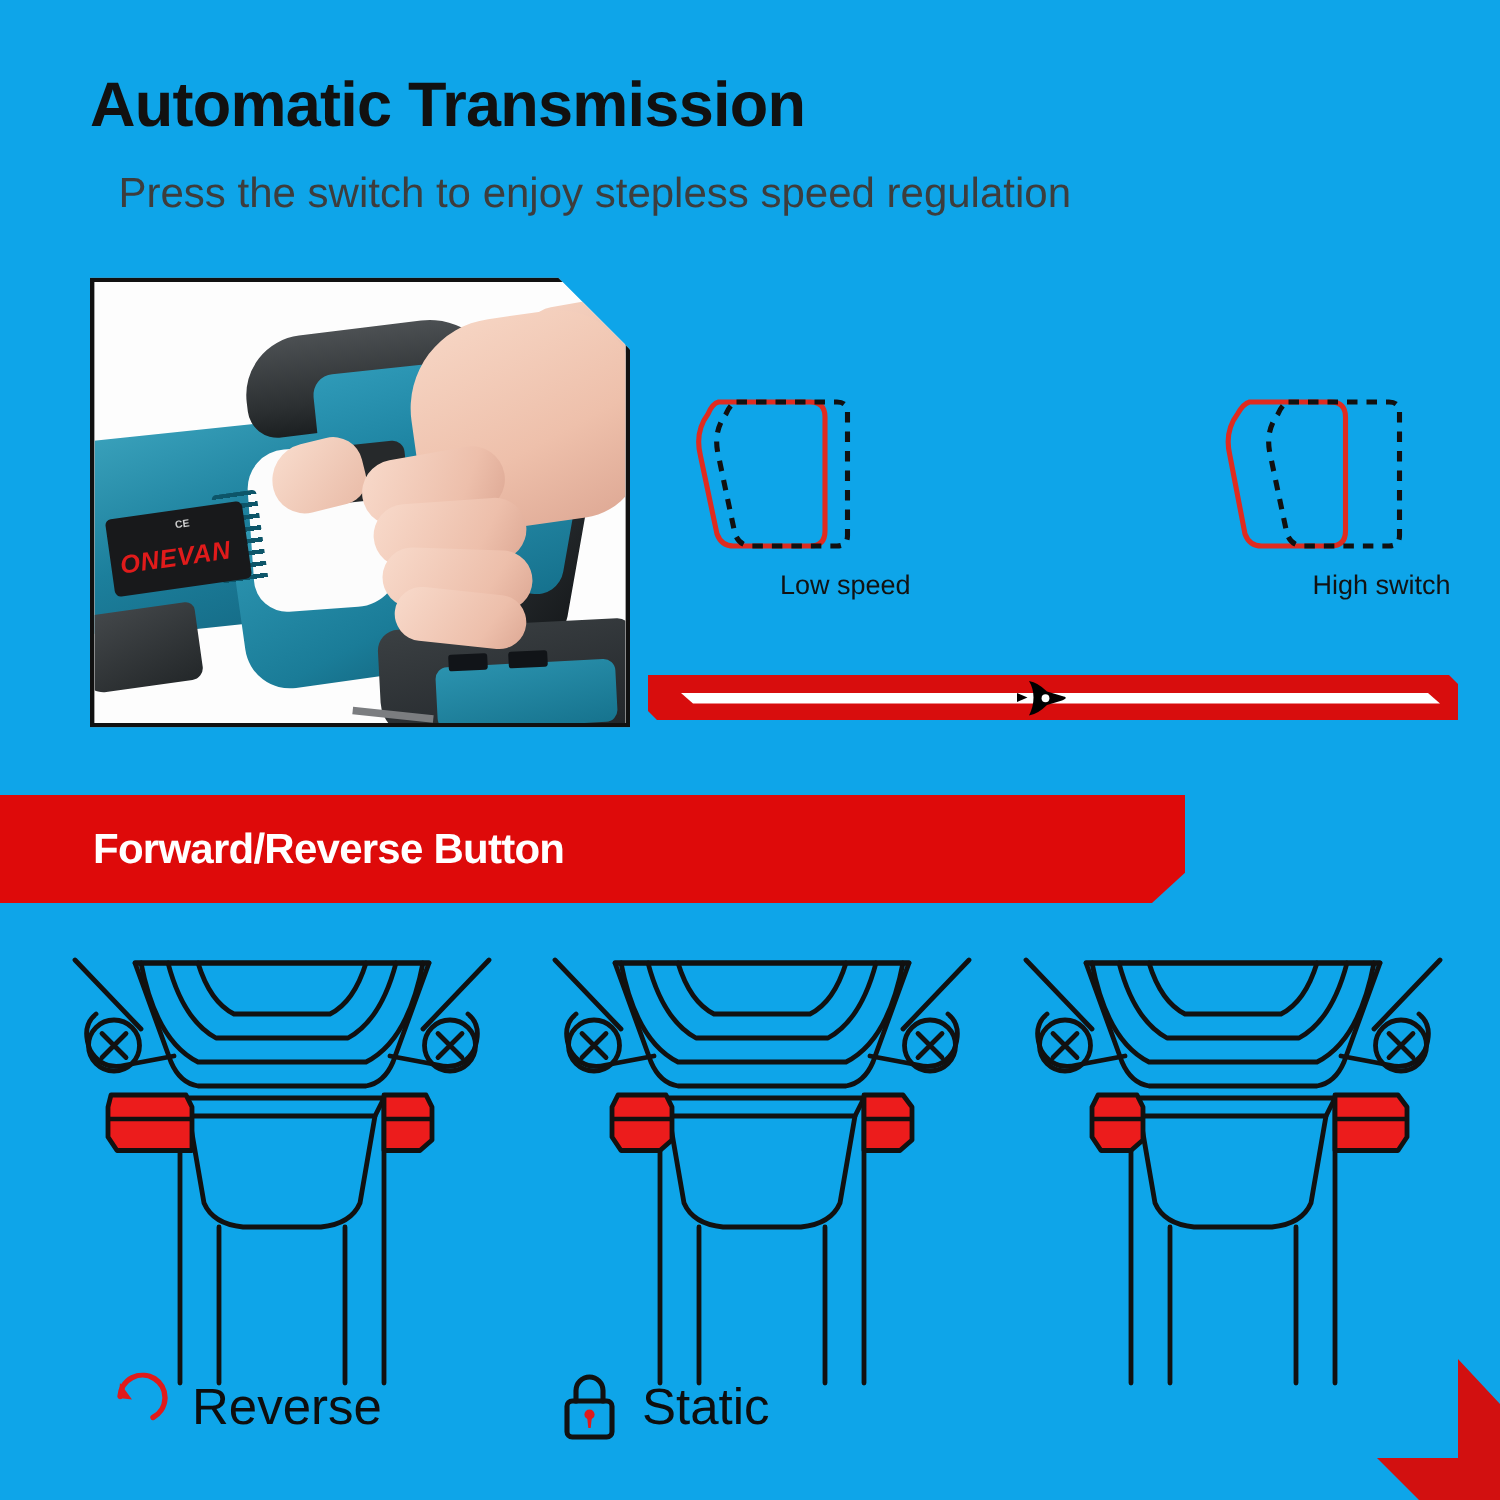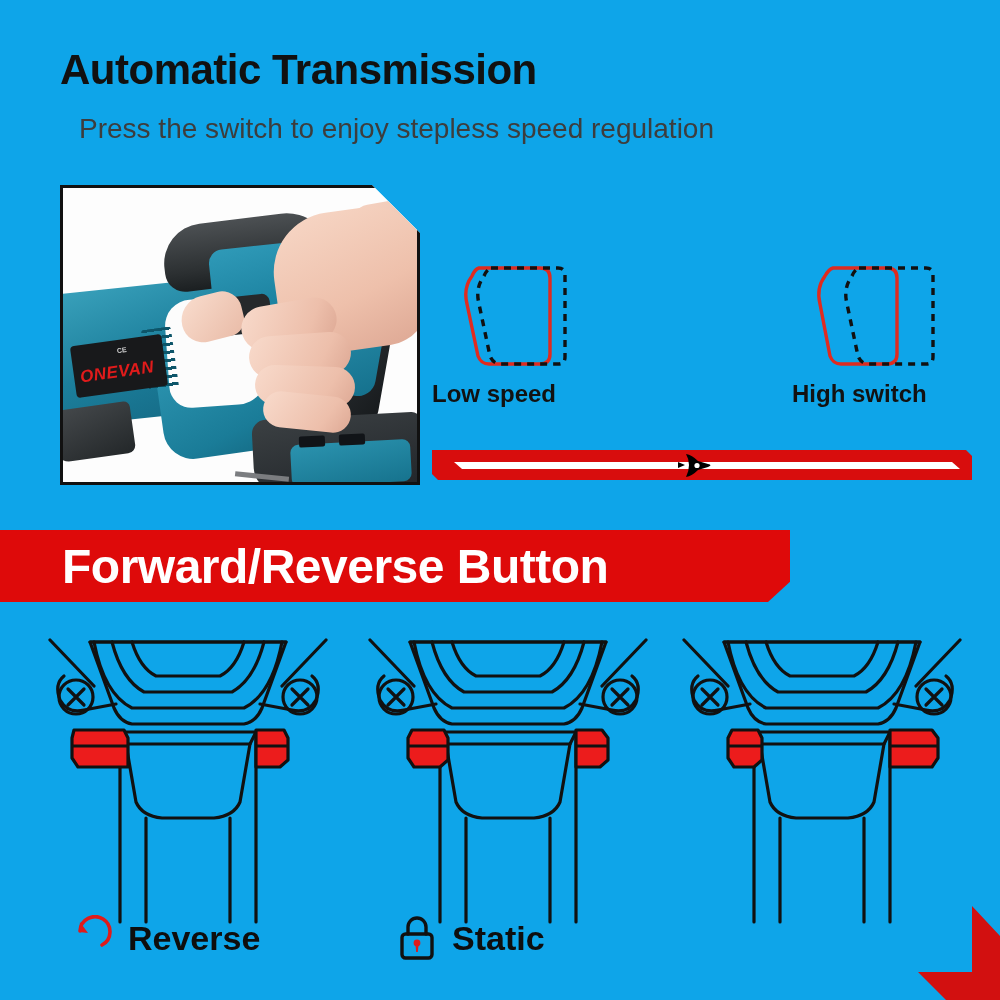--- a/index.html
+++ b/index.html
@@ -254,23 +254,23 @@
     position: absolute;
     left: 50%;
     top: 0;
     transform: translateX(-50%);
   }
   .speed-label {
     position: absolute;
     left: 0;
     top: 122px;
     width: 100%;
-    text-align: left;
-    font-size: 24px;
-    font-weight: 700;
+    text-align: right;
+    font-size: 18px;
+    font-weight: 400;
     color: #121212;
     white-space: nowrap;
   }
 
   
   .slider-wrap {
     position: absolute;
     left: 432px;
     top: 444px;
     width: 540px;
@@ -285,21 +285,21 @@
     width: 790px;
     height: 72px;
     background: #de0a0a;
     clip-path: polygon(0 0, 100% 0, 100% 72%, calc(100% - 22px) 100%, 0 100%);
   }
   .banner-text {
     position: absolute;
     left: 62px;
     top: 50%;
     transform: translateY(-50%);
-    font-size: 48px;
+    font-size: 28px;
     font-weight: 700;
     color: #ffffff;
     letter-spacing: -0.5px;
     white-space: nowrap;
   }
 
   
   .btn-row {
     position: absolute;
     left: 0;
@@ -327,25 +327,25 @@
   }
   .foot-item {
     position: absolute;
     top: 0;
     height: 60px;
     display: flex;
     align-items: center;
     gap: 14px;
   }
   .foot-item.f0 { left: 68px; }
-  .foot-item.f1 { left: 396px; }
+  .foot-item.f1 { left: 372px; }
   .foot-item.f2 { left: 700px; }
   .foot-label {
     font-size: 34px;
-    font-weight: 700;
+    font-weight: 400;
     color: #0e0e0e;
     white-space: nowrap;
   }
 
   
   .corner-arrow {
     position: absolute;
     right: 0;
     bottom: 0;
     width: 88px;

